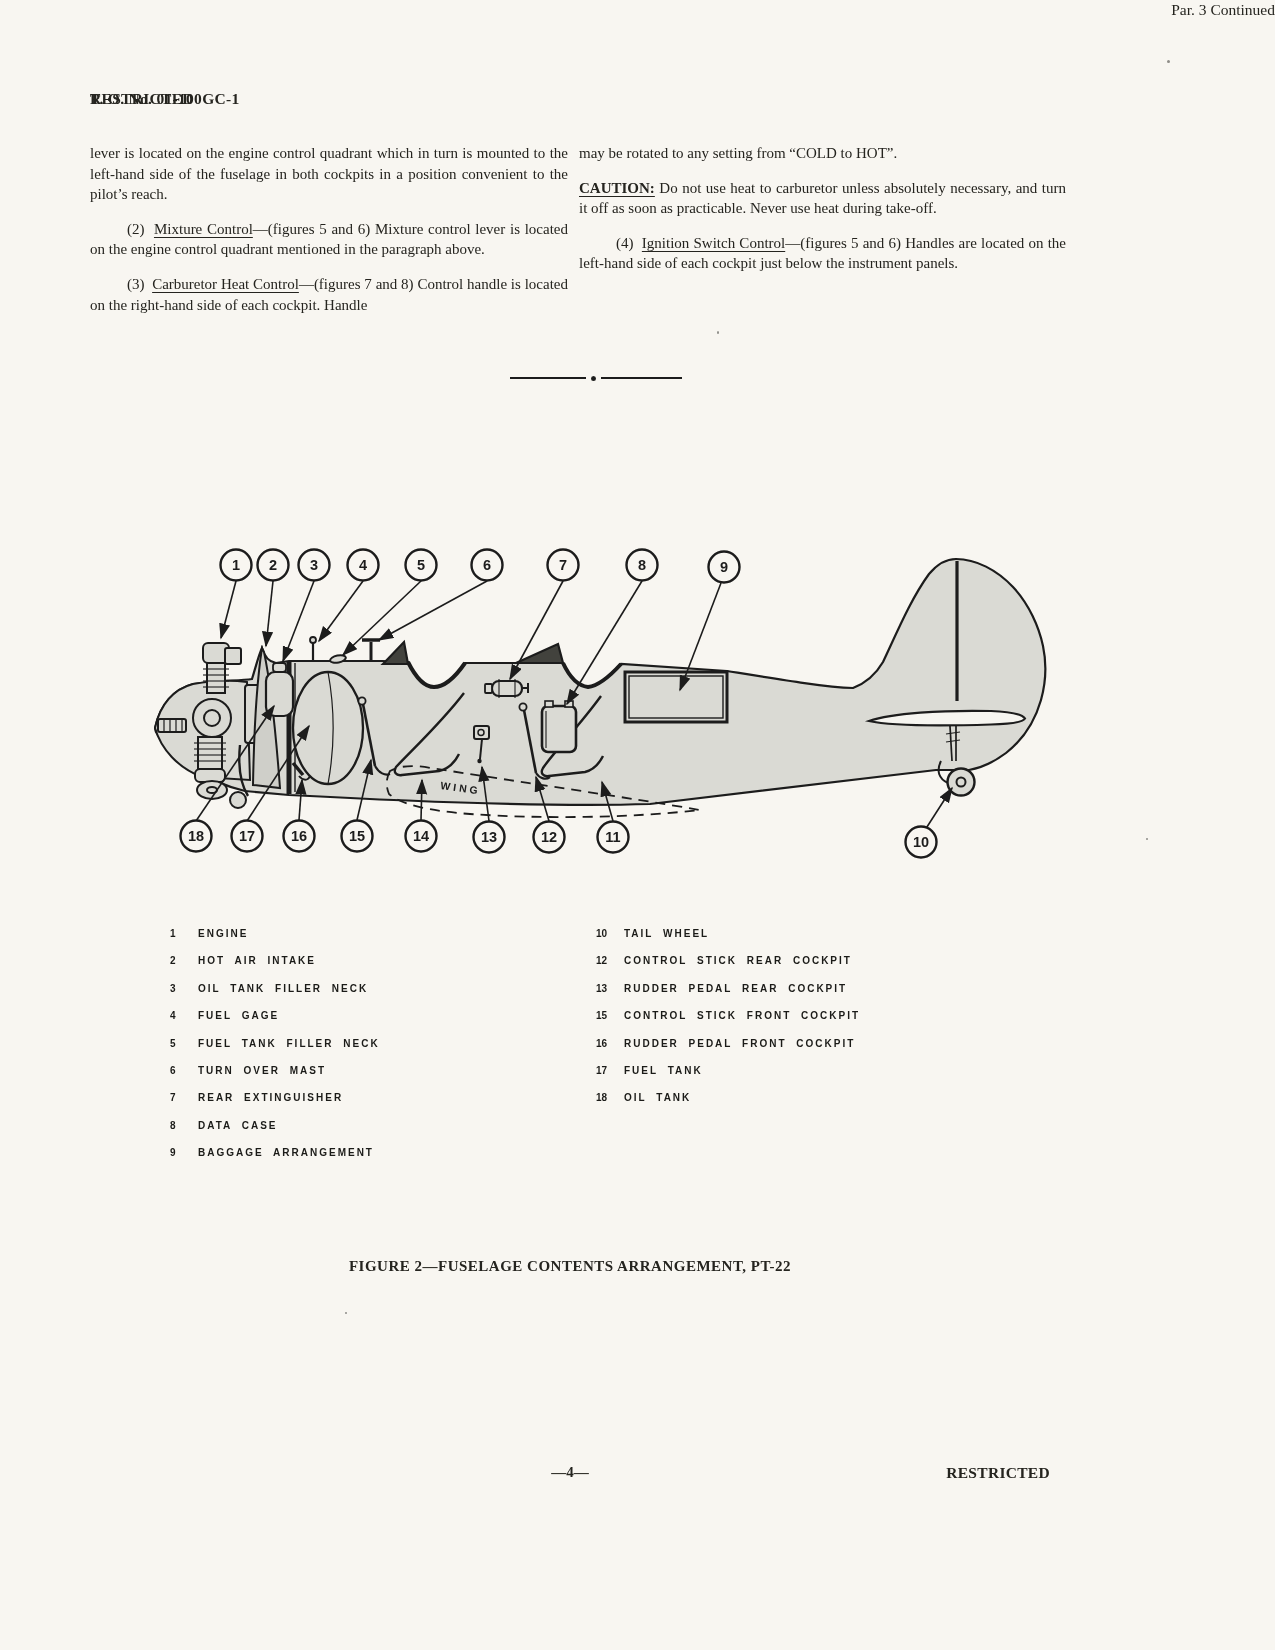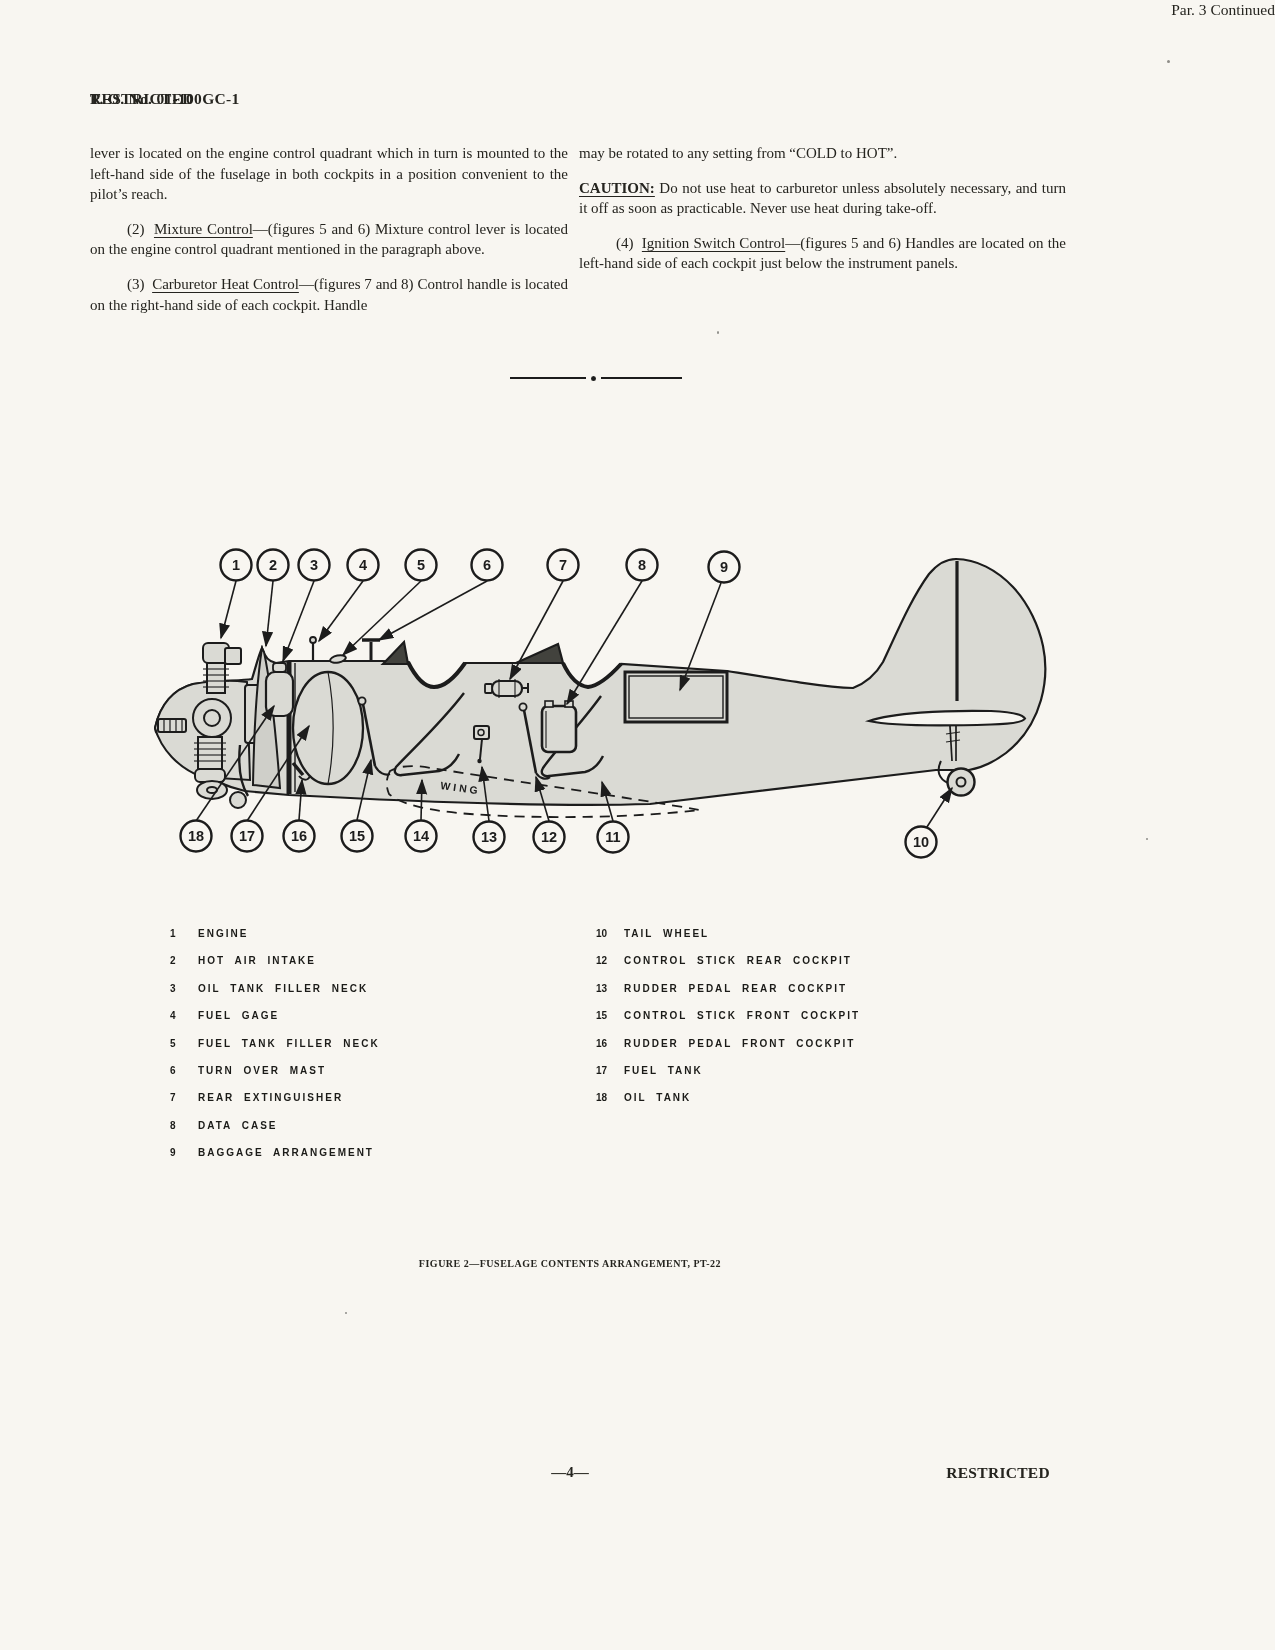--- a/index.html
+++ b/index.html
@@ -30,21 +30,21 @@
   .caution-label{font-weight:bold;text-decoration:underline;text-underline-offset:3px;}
   
   .divider{position:absolute;left:510px;top:374px;width:172px;height:8px;display:flex;align-items:center;}
   .divider .seg{height:2.5px;background:#1c1c1c;}
   .divider .seg1{width:76px;}
   .divider .seg2{width:82px;}
   .divider .dot{width:5px;height:5px;border-radius:50%;background:#1c1c1c;margin:0 5px;}
   
   .figure-svg{position:absolute;left:90px;top:530px;}
   .fig-caption{position:absolute;left:90px;top:1258px;width:960px;text-align:center;
-    font-size:10px;font-weight:bold;letter-spacing:.5px;}
+    font-size:15px;font-weight:bold;letter-spacing:.5px;}
   
   .legend{position:absolute;top:920px;font-family:"Liberation Sans", sans-serif;
     font-weight:bold;font-size:10px;letter-spacing:2px;word-spacing:5px;color:#1b1b18;}
   .legend-left{left:170px;}
   .legend-right{left:596px;}
   .legend-row{height:27.4px;line-height:27.4px;white-space:nowrap;}
   .legend-num{display:inline-block;width:28px;letter-spacing:0;}
   
   .speck{position:absolute;border-radius:50%;background:#8e8d88;}
 </style>

